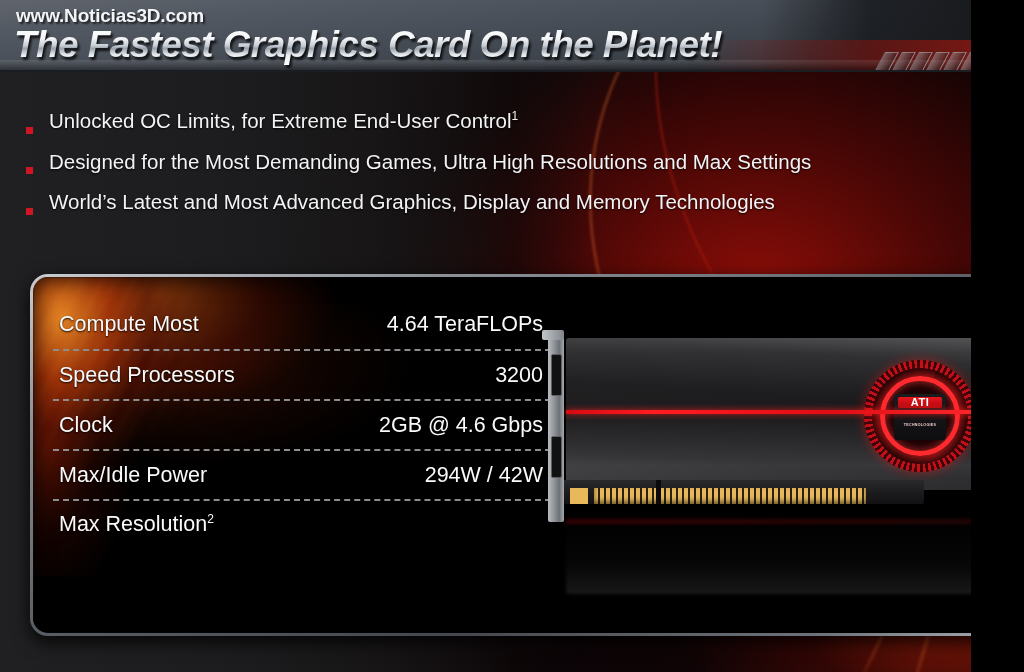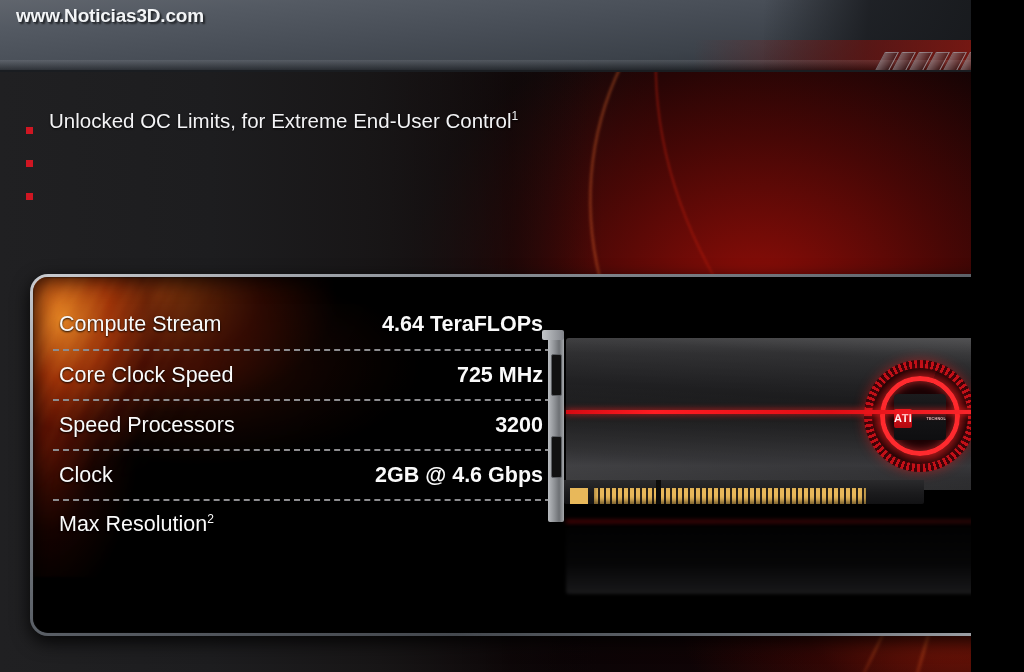--- a/index.html
+++ b/index.html
@@ -148,21 +148,21 @@
   .spec-row + .spec-row{ border-top:2px dashed #8d8d90; }
   .spec-label{
     font-size:21.5px; color:#fafafa;
     text-shadow:0 1px 2px rgba(0,0,0,.95);
     white-space:nowrap;
   }
   .spec-label sup{ font-size:12px; vertical-align:super; }
   .spec-value{
     font-size:21.5px; color:#fafafa;
     text-shadow:0 1px 2px rgba(0,0,0,.95);
-    white-space:nowrap; text-align:center;font-weight:bold;
+    white-space:nowrap; text-align:center;
   }
 
   
   .card-wrap{ position:absolute; left:548px; top:330px; width:476px; height:270px; z-index:6; }
   .card-body{
     position:absolute; left:18px; top:8px; width:436px; height:152px;
     background:linear-gradient(180deg,#3a3a3c 0%,#2b2b2d 10%,#202022 30%,#181819 50%,#232325 68%,#2e2e31 84%,#1a1a1c 100%);
     border-radius:3px 5px 5px 3px;
     box-shadow:0 4px 14px rgba(0,0,0,.8);
   }
@@ -231,21 +231,21 @@
   .fan-glow{
     position:absolute; left:16px; top:16px; width:80px; height:80px; border-radius:50%;
     border:5px solid #ff2a2e;
     box-shadow:0 0 14px rgba(255,40,40,.9), inset 0 0 10px rgba(255,60,60,.7);
     background:radial-gradient(circle, #1a0204 0 60%, #0d0102 100%);
   }
   .fan-hub{
     position:absolute; left:30px; top:34px; width:52px; height:46px;
     border-radius:4px;
     background:linear-gradient(180deg,#1b1b1d 0%,#0e0e10 100%);
-    display:flex; flex-direction:row; align-items:center; justify-content:flex-start;
+    display:flex; flex-direction:column; align-items:center; justify-content:flex-start;
     padding-top:3px; overflow:hidden;gap:14px;
   }
   .ati-badge{
     width:44px; height:19px; border-radius:2px;
     background:linear-gradient(180deg,#e8141c 0%,#b00a10 100%);
     display:flex; align-items:center; justify-content:center;
     font-size:11px; font-weight:bold; color:#fff; letter-spacing:.5px;
     line-height:1;
   }
   .ati-sub{
@@ -288,65 +288,68 @@
   <div class="swirl s8"></div>
   <div class="ray r1"></div>
   <div class="ray r2"></div>
   <div class="ray r3"></div>
   <div class="ray r4"></div>
 
   <div class="header">
     <div class="hdr-dark-right"></div>
     <div class="hdr-redwash"></div>
     <div class="site-logo">www.Noticias3D.com</div>
+    <div class="hdr-title">The Fastest Graphics Card On the Planet!</div>
     <div class="stripes">
       <i></i>
         <i></i>
         <i></i>
         <i></i>
         <i></i>
         <i></i>
     </div>
   </div>
 
   <div class="bullets">
     <div class="bullet">
       <span class="bullet-mark"></span>
       <span class="bullet-text"><span>Unlocked OC Limits, for Extreme End-User Control</span><sup>1</sup></span>
     </div>
     <div class="bullet">
       <span class="bullet-mark"></span>
+      <span class="bullet-text"><span>Designed for the Most Demanding Games, Ultra High Resolutions and Max Settings</span></span>
     </div>
     <div class="bullet">
       <span class="bullet-mark"></span>
+      <span class="bullet-text"><span>World’s Latest and Most Advanced Graphics, Display and Memory Technologies</span></span>
     </div>
   </div>
 
   <div class="panel">
     <div class="panel-flame"></div>
     <div class="panel-flame2"></div>
     <div class="panel-fade"></div>
     <div class="panel-inner-edge"></div>
 
     <div class="spec-table">
       <div class="spec-row">
-        <span class="spec-label"><span>Compute Stream</span></span>
+        <span class="spec-label"><span>Compute Most</span></span>
         <span class="spec-value">4.64 TeraFLOPs</span>
-      </div>
-      <div class="spec-row">
-        <span class="spec-label"><span>Core Clock Speed</span></span>
-        <span class="spec-value">725 MHz</span>
       </div>
       <div class="spec-row">
         <span class="spec-label"><span>Speed Processors</span></span>
         <span class="spec-value">3200</span>
       </div>
       <div class="spec-row">
         <span class="spec-label"><span>Clock</span></span>
         <span class="spec-value">2GB @ 4.6 Gbps</span>
+      </div>
+      <div class="spec-row">
+        <span class="spec-label"><span>Max/Idle Power</span></span>
+        <span class="spec-value">294W / 42W</span>
       </div>
       <div class="spec-row">
         <span class="spec-label"><span>Max Resolution</span><sup>2</sup></span>
       </div>
     </div>
   </div>
 
   <div class="card-wrap">
     <div class="card-reflection"></div>
     <div class="reflect-red"></div>

